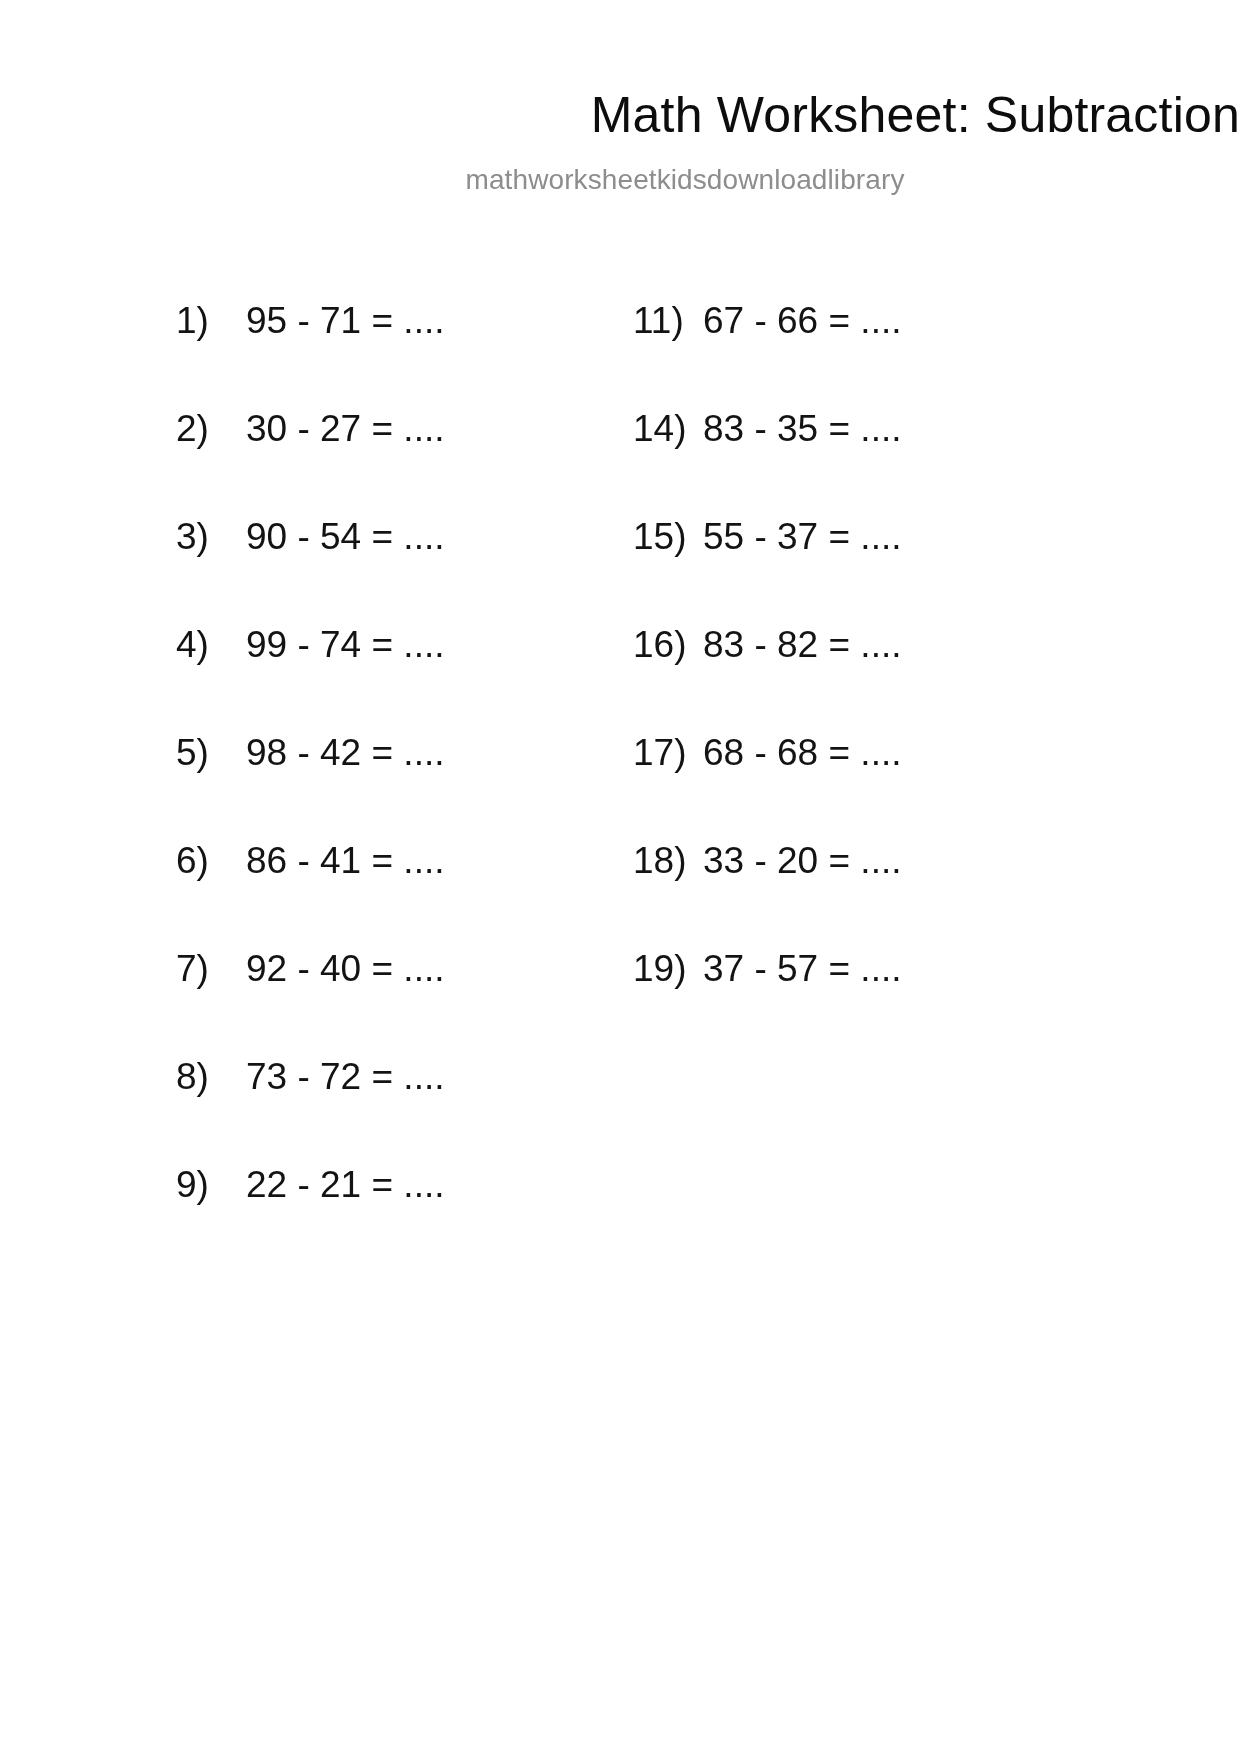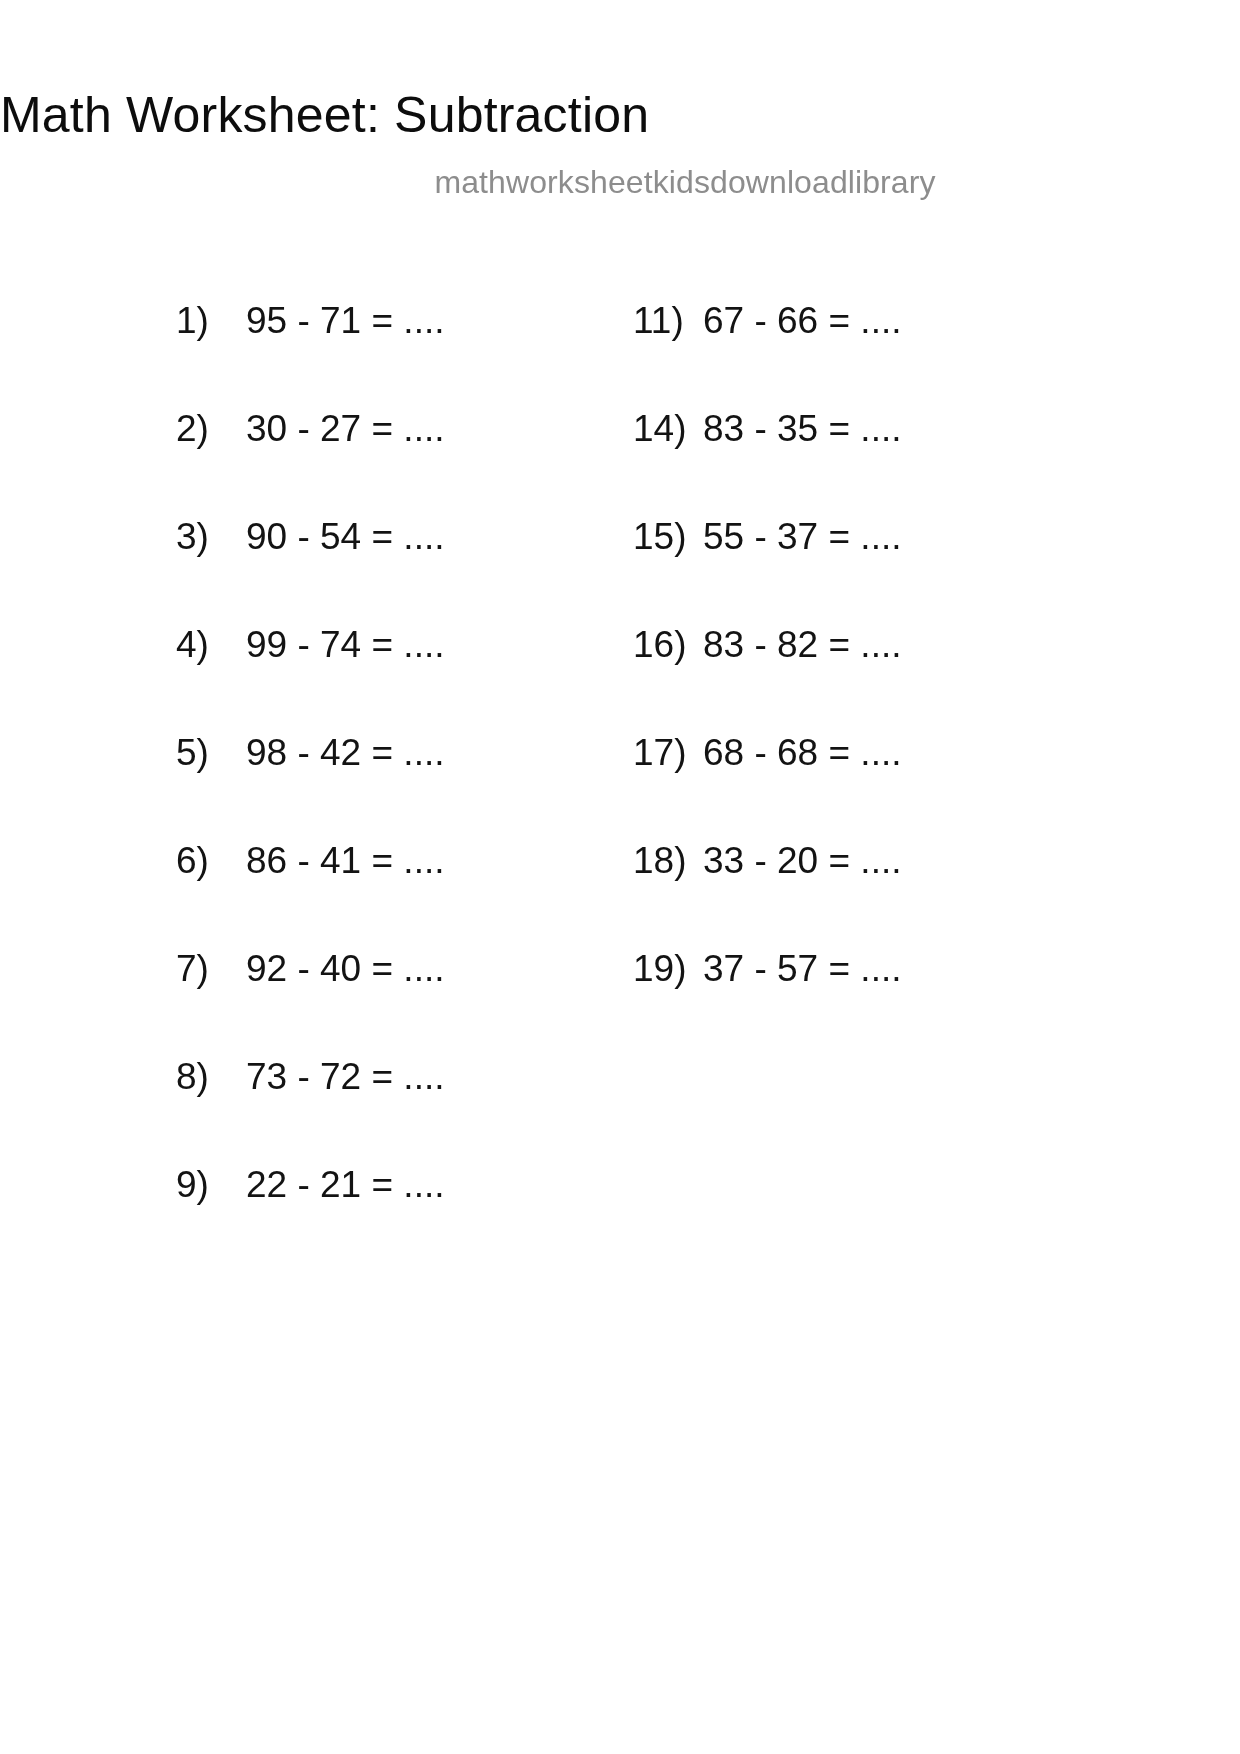--- a/index.html
+++ b/index.html
@@ -14,31 +14,31 @@
     color: #1a1a1a;
     overflow: hidden;
   }
   .sheet {
     position: relative;
     width: 1240px;
     height: 1754px;
     box-sizing: border-box;
   }
   .title {
-    text-align: left;
+    text-align: right;
     font-size: 50px;
     font-weight: 400;
     color: #0d0d0d;
     margin: 0;
     padding-top: 86px;
     letter-spacing: 0.2px;
   }
   .subtitle {
     text-align: center;
-    font-size: 32px;
+    font-size: 28px;
     color: #8d8d8d;
     margin: 0;
     padding-top: 20px;
     padding-left: 130px;
     letter-spacing: 0.1px;
   }
   .columns {
     position: absolute;
     top: 300px;
     left: 0;

